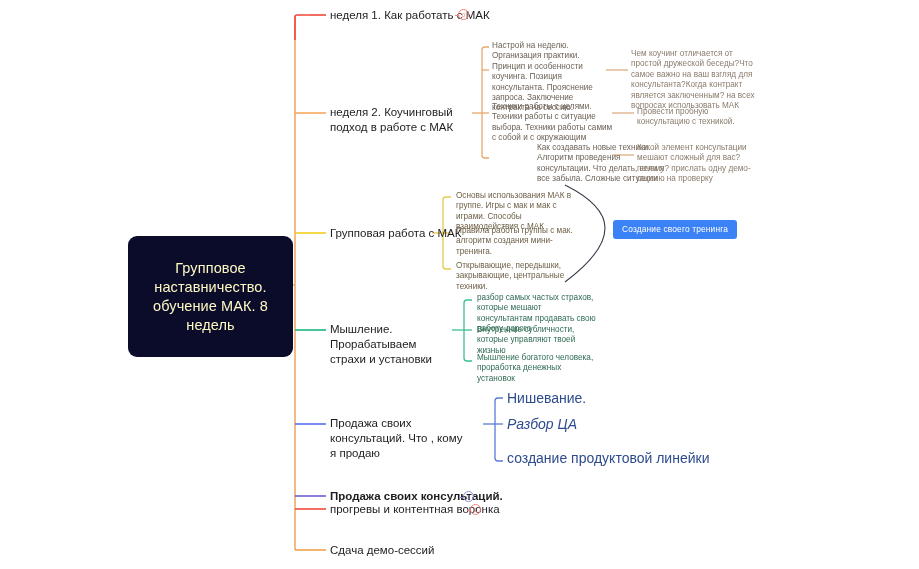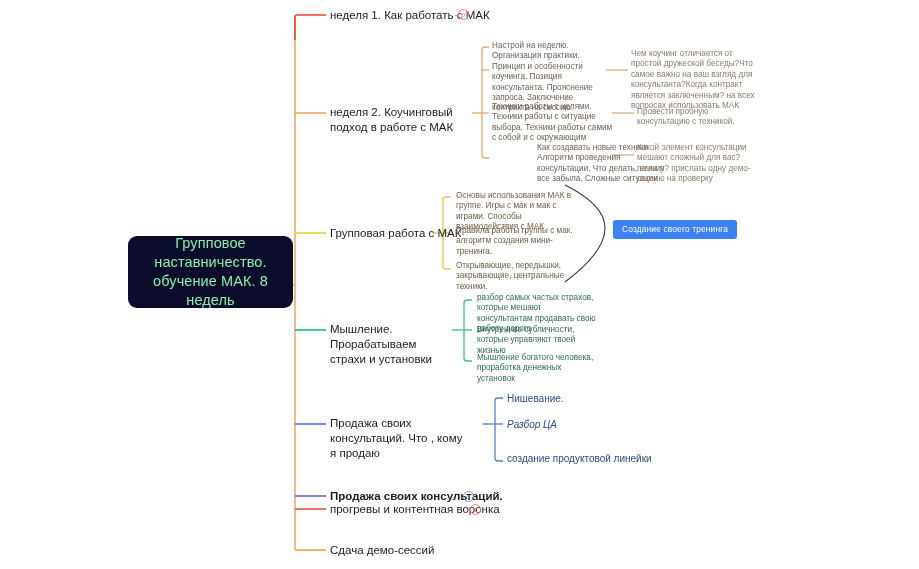--- a/index.html
+++ b/index.html
@@ -10,26 +10,26 @@
     position:relative; overflow:hidden;
     -webkit-font-smoothing:antialiased;
   }
   #canvas{ position:absolute; left:0; top:0; width:919px; height:569px; }
   svg.lines{ position:absolute; left:0; top:0; width:919px; height:569px; pointer-events:none; }
 
   
   .central{
     position:absolute;
     left:128px; top:236px;
-    width:165px; height:72px;
+    width:165px; height:121px;
     background:#0b0c2a;
     border-radius:9px;
     display:flex; align-items:center; justify-content:center;
     text-align:center;
-    color:#86efac;
+    color:#fef9c3;
     font-size:14.5px;
     line-height:19px;
     padding:6px 10px;
     letter-spacing:.1px;
   }
 
   
   .l1{
     position:absolute;
     color:#1d1d1f;
@@ -42,21 +42,21 @@
   .l2{
     position:absolute;
     color:#7d7064;
     font-size:8.2px;
     line-height:10.4px;
     white-space:pre-line;
   }
   .l2.gray{ color:#6d6257; }
   .l2.yellowish{ color:#6e6048; }
   .l2.green{ color:#2e6b52; }
-  .l2.blue{ color:#2d4b8e; font-size:10px; line-height:11px; }
+  .l2.blue{ color:#2d4b8e; font-size:14px; line-height:11px; }
   .l3{
     position:absolute;
     color:#8a7c6c;
     font-size:8.2px;
     line-height:10.4px;
     white-space:pre-line;
   }
 
   
   .pill{

